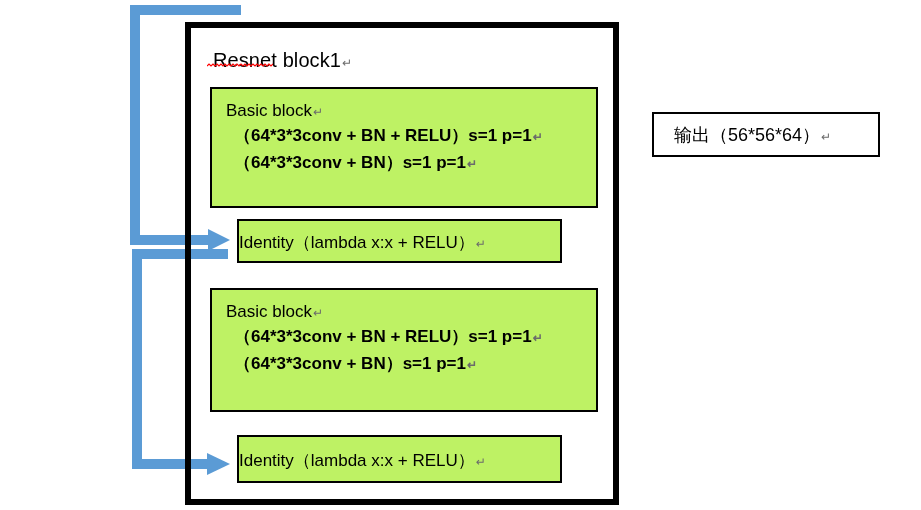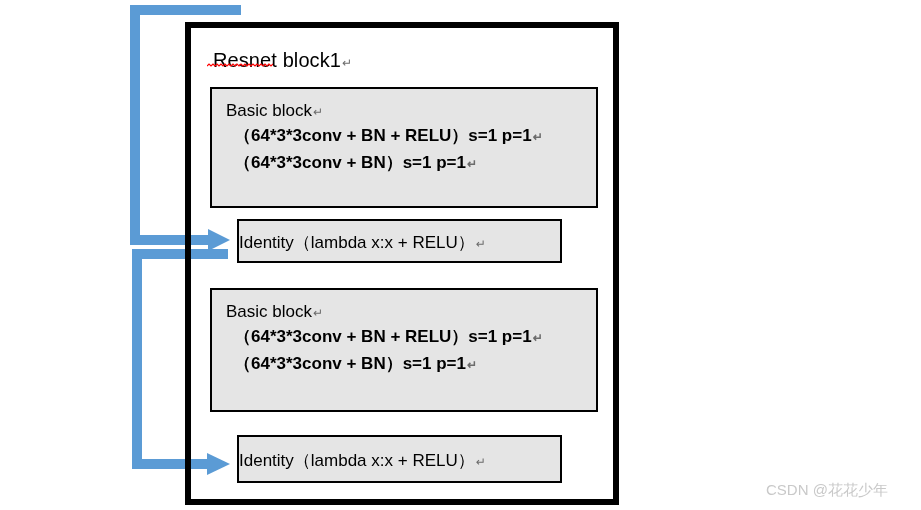--- a/index.html
+++ b/index.html
@@ -62,21 +62,21 @@
     width: 66px;
     height: 4px;
     z-index: 4;
   }
 
   
   .inner-box {
     position: absolute;
     border: 2px solid #000000;
     box-sizing: border-box;
-    background: #e5e5e5;
+    background: #bef264;
     z-index: 3;
   }
 
   .basic-1 { left: 210px; top: 87px;  width: 388px; height: 121px; }
   .ident-1 { left: 237px; top: 219px; width: 325px; height: 44px;  }
   .basic-2 { left: 210px; top: 288px; width: 388px; height: 124px; }
   .ident-2 { left: 237px; top: 435px; width: 325px; height: 48px;  }
 
   .basic-inner {
     padding: 11px 0 0 14px;
@@ -194,16 +194,18 @@
       <div class="basic-title"><span>Basic block</span><span class="pilcrow">↵</span></div>
       <div class="basic-line"><span>（64*3*3conv + BN + RELU）s=1 p=1</span><span class="pilcrow">↵</span></div>
       <div class="basic-line"><span>（64*3*3conv + BN）s=1 p=1</span><span class="pilcrow">↵</span></div>
     </div>
   </div>
 
   <div class="inner-box ident-2">
     <div class="ident-text"><span>Identity（lambda x:x + RELU）</span><span class="pilcrow">↵</span></div>
   </div>
 
-
-  <div class="watermark">CSDN @花花少年</div>
+  <div class="output-box">
+    <div class="output-text"><span>输出（56*56*64）</span><span class="pilcrow">↵</span></div>
+  </div>
+
 
 </div>
 
 </body></html>

